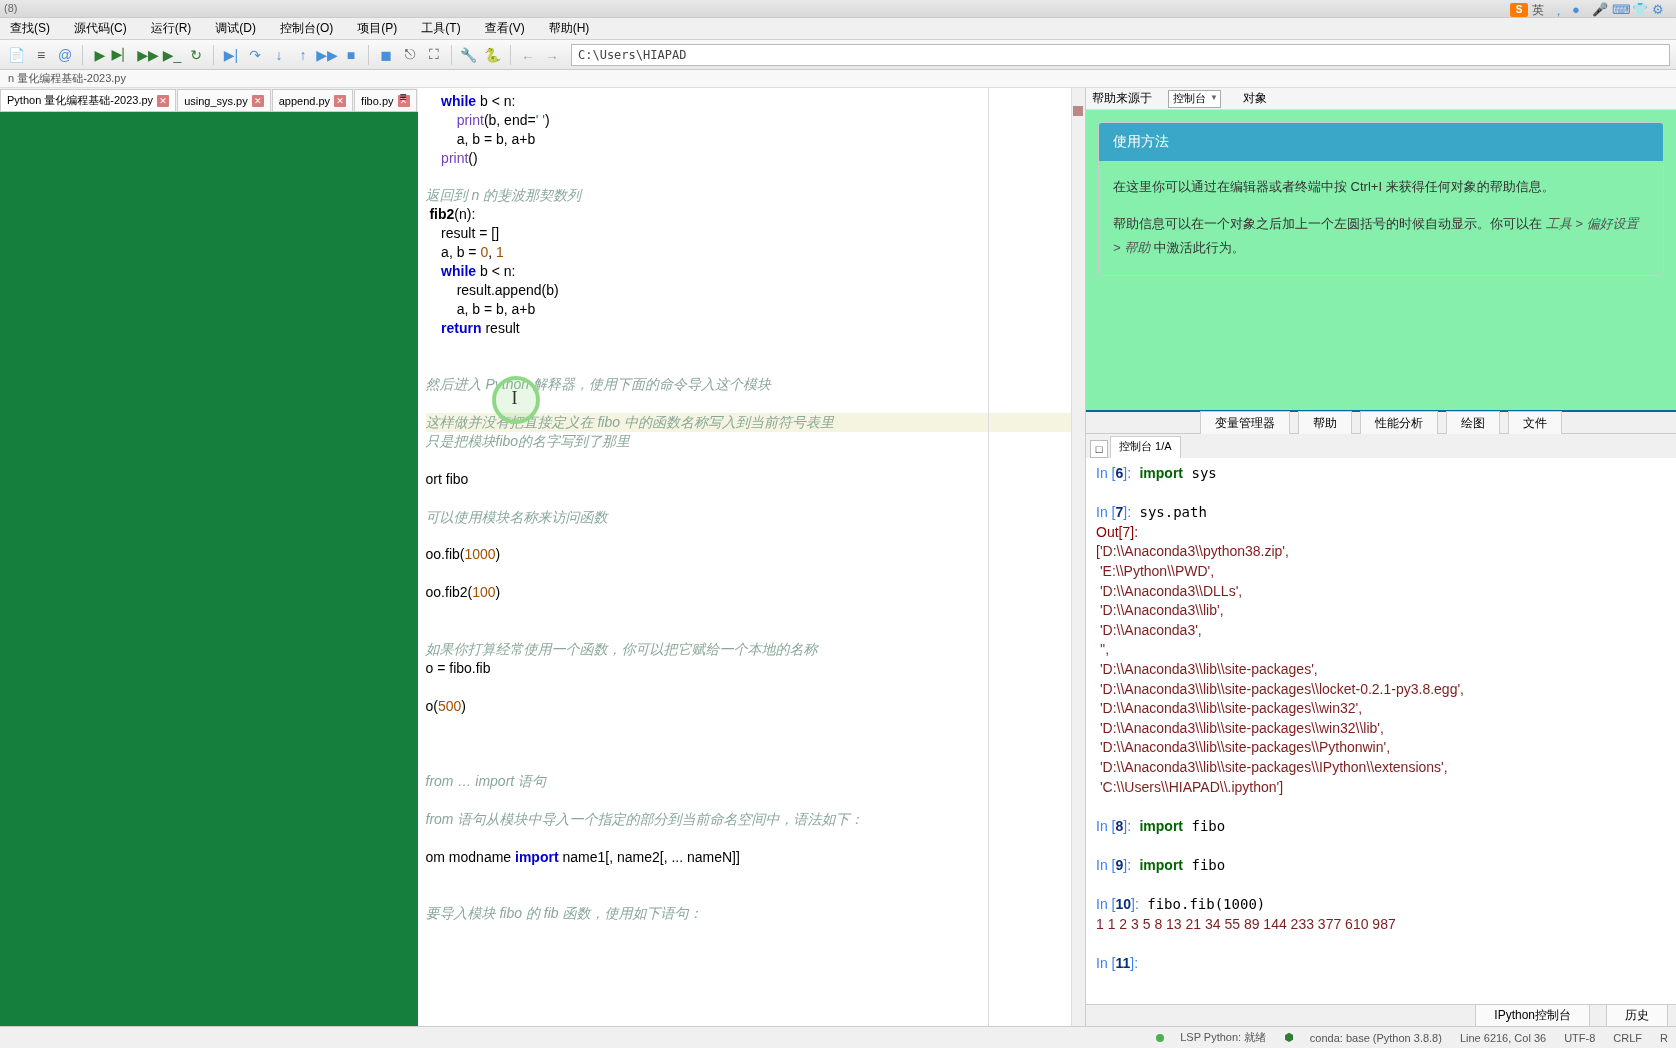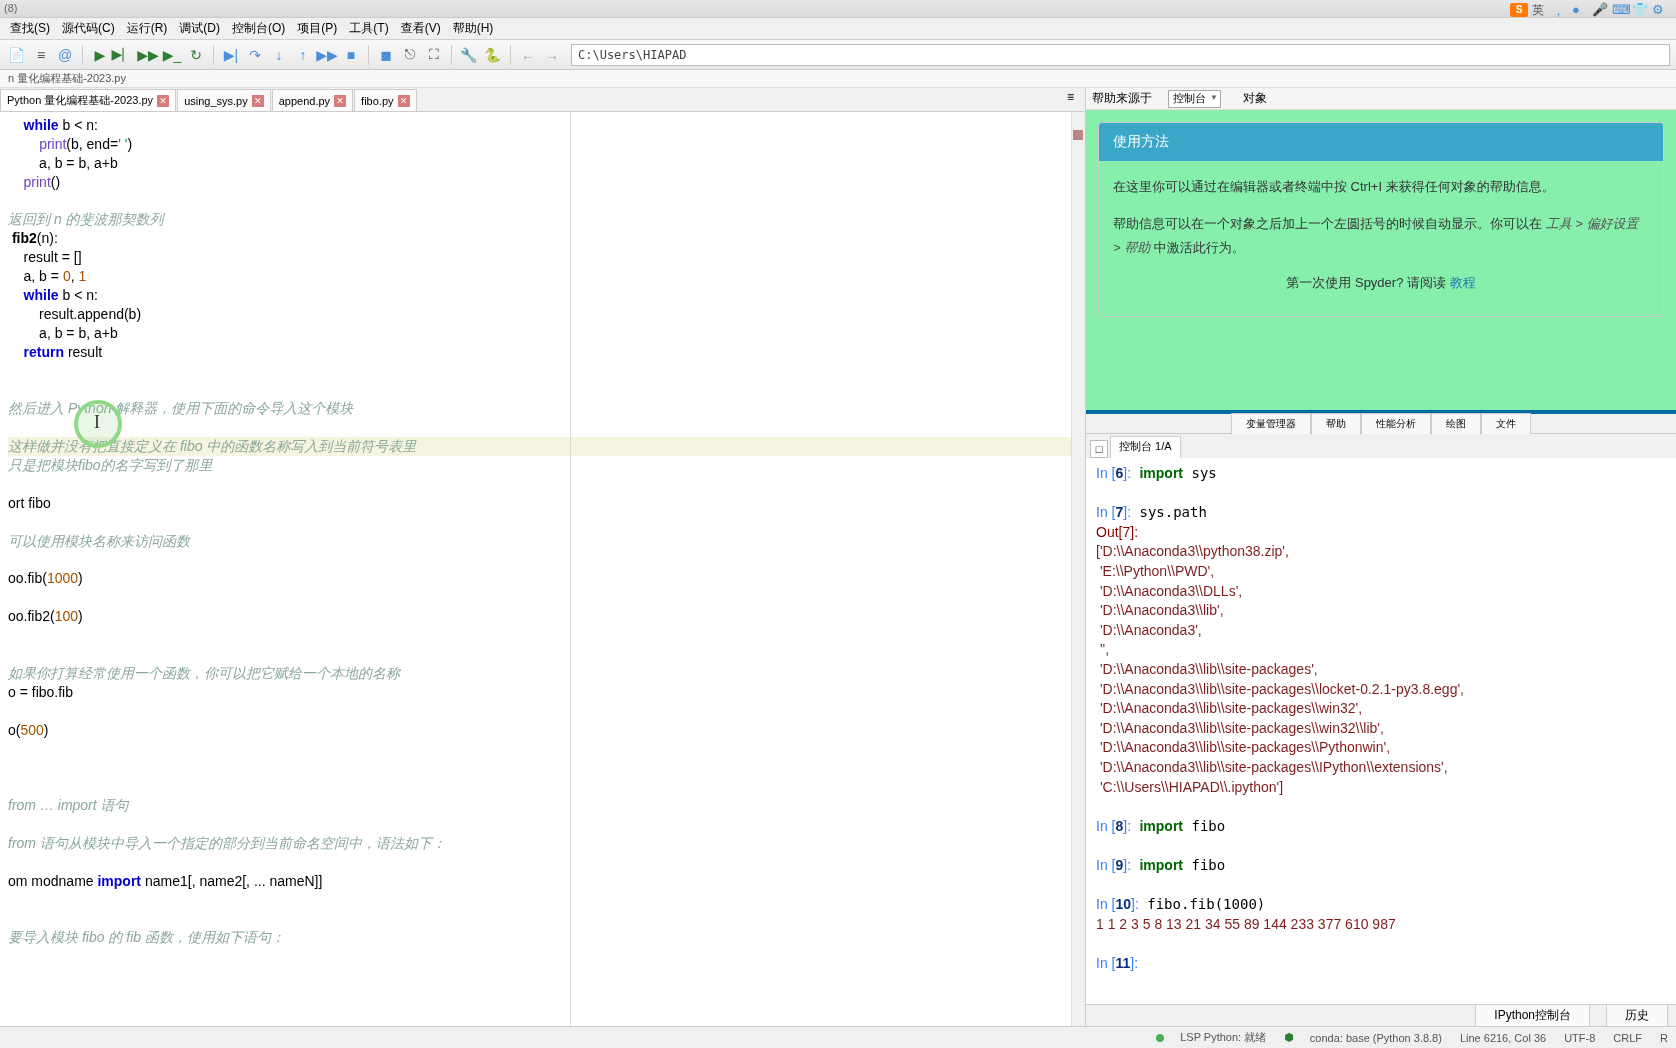--- a/index.html
+++ b/index.html
@@ -6,33 +6,33 @@
 body { background: #f0f0f0; font-size: 12px; overflow: hidden; }
 
 .window { display: flex; flex-direction: column; height: 1048px; width: 1676px; background: #f5f5f5; }
 
 .title-bar { height: 18px; background: linear-gradient(#e8e8e8,#d8d8d8); border-bottom: 1px solid #ccc; position: relative; }
 .title-left { position: absolute; left: 4px; top: 2px; color: #666; font-size: 11px; }
 .ime-bar { position: absolute; right: 8px; top: 2px; display: flex; gap: 4px; align-items: center; }
 .ime-icon { width: 18px; height: 14px; background: #ff7a00; color: #fff; border-radius: 2px; font-size: 10px; text-align: center; line-height: 14px; font-weight: bold; }
 .ime-item { width: 16px; height: 16px; color: #4a90d9; font-size: 13px; }
 
-.menu-bar { height: 22px; background: #f0f0f0; display: flex; align-items: center; padding: 0 4px; gap: 0; border-bottom: 1px solid #d0d0d0; font-size: 12px; }
+.menu-bar { height: 22px; background: #f0f0f0; display: flex; align-items: center; padding: 0 4px; gap: 12px; border-bottom: 1px solid #d0d0d0; font-size: 12px; }
 .menu-item { padding: 2px 6px; cursor: pointer; }
 
 .toolbar { height: 30px; background: linear-gradient(#fafafa,#e8e8e8); border-bottom: 1px solid #ccc; display: flex; align-items: center; padding: 0 6px; gap: 2px; }
 .tb-btn { width: 22px; height: 22px; display: inline-flex; align-items: center; justify-content: center; cursor: pointer; border-radius: 2px; font-size: 14px; }
 .tb-sep { width: 1px; height: 20px; background: #ccc; margin: 0 4px; }
 .tb-path { flex: 1; height: 22px; background: #fff; border: 1px solid #bbb; padding: 2px 6px; font-family: Consolas, monospace; font-size: 12px; color: #444; margin-left: 6px; }
 
 .path-bar { height: 18px; background: #f8f8f8; border-bottom: 1px solid #ddd; padding: 2px 8px; font-size: 11px; color: #555; display: flex; align-items: center; }
 
 .main-area { flex: 1; display: flex; overflow: hidden; }
 
-.editor-panel { flex: 1; display: flex; flex-direction: column; background: #15803d; border-right: 1px solid #ccc; min-width: 0; }
+.editor-panel { flex: 1; display: flex; flex-direction: row; background: #15803d; border-right: 1px solid #ccc; min-width: 0; }
 .tabs-row { height: 24px; background: #f0f0f0; border-bottom: 1px solid #ccc; display: flex; align-items: flex-end; position: relative; }
 .tab { height: 22px; background: #fafafa; border: 1px solid #ccc; border-bottom: none; padding: 2px 6px; display: flex; align-items: center; gap: 4px; font-size: 11px; margin-right: 1px; cursor: pointer; }
 .tab.active { background: #fff; }
 .tab-close { width: 12px; height: 12px; background: #d97b7b; color: #fff; font-size: 9px; display: flex; align-items: center; justify-content: center; border-radius: 1px; }
 .tabs-overflow { position: absolute; right: 2px; top: 2px; width: 16px; height: 16px; }
 
 .code-area { flex: 1; background: #fff; font-family: Consolas, "Courier New", monospace; font-size: 14px; line-height: 1.35; padding: 4px 8px; overflow: hidden; position: relative; white-space: pre; color: #000; }
 .code-ruler { position: absolute; left: 570px; top: 0; bottom: 0; width: 1px; background: #ddd; }
 .code-scroll { position: absolute; right: 0; top: 0; bottom: 0; width: 14px; background: #f0f0f0; border-left: 1px solid #ddd; }
 .scroll-mark { position: absolute; right: 2px; width: 10px; height: 10px; background: #b88; }
@@ -54,21 +54,21 @@
 .help-combo::after { content: '▼'; position: absolute; right: 2px; top: 2px; font-size: 8px; color: #666; }
 
 .help-body { height: 300px; background: #86efac; padding: 12px; overflow: hidden; }
 .help-card { border: 1px solid #ccc; border-radius: 4px; overflow: hidden; }
 .help-card-title { background: #3aa7c9; color: #fff; padding: 10px 14px; font-size: 14px; }
 .help-card-content { padding: 14px; font-size: 13px; line-height: 1.9; color: #333; }
 .help-path { font-style: italic; color: #555; }
 .help-link { color: #2a7ab0; }
 .help-footer { text-align: center; padding: 10px 0 6px; font-size: 13px; }
 
-.mid-tabs { height: 24px; background: #f0f0f0; border-top: 4px solid #0369a1; border-bottom: 1px solid #ccc; display: flex; align-items: center; justify-content: center; gap: 0; font-size: 10px; }
+.mid-tabs { height: 24px; background: #f0f0f0; border-top: 2px solid #0369a1; border-bottom: 1px solid #ccc; display: flex; align-items: center; justify-content: center; gap: 8px; font-size: 12px; }
 .mid-tab { padding: 3px 14px; border: 1px solid #ccc; border-bottom: none; background: #f8f8f8; cursor: pointer; }
 
 .console-tabs { height: 24px; background: #f0f0f0; display: flex; align-items: flex-end; padding-left: 4px; }
 .console-tab-btn { width: 18px; height: 18px; border: 1px solid #bbb; background: #fff; margin-right: 2px; display: flex; align-items: center; justify-content: center; font-size: 11px; }
 .console-tab { height: 22px; background: #fff; border: 1px solid #ccc; border-bottom: none; padding: 2px 8px; display: flex; align-items: center; gap: 6px; font-size: 11px; flex-direction: column; }
 .console-close { width: 12px; height: 12px; background: #d97b7b; color: #fff; font-size: 9px; display: flex; align-items: center; justify-content: center; }
 
 .console-body { flex: 1; background: #fff; font-family: Consolas, monospace; font-size: 14px; line-height: 1.4; padding: 6px 10px; overflow: hidden; white-space: pre-wrap; color: #000; }
 .c-in { color: #3b82f6; font-weight: normal; }
 .c-num { color: #0a2f7a; font-weight: bold; }
@@ -189,23 +189,20 @@
       </div>
 
       <div class="help-body">
         <div class="help-card">
           <div class="help-card-title">使用方法</div>
           <div class="help-card-content">
             <p>在这里你可以通过在编辑器或者终端中按 Ctrl+I 来获得任何对象的帮助信息。</p>
             <p style="margin-top:12px;">
               <span>帮助信息可以在一个对象之后加上一个左圆括号的时候自动显示。你可以在 </span><span class="help-path">工具 &gt; 偏好设置 &gt; 帮助</span><span> 中激活此行为。</span>
             </p>
-            <div class="help-footer">
-              <span>第一次使用 Spyder? 请阅读 </span><a class="help-link">教程</a>
-            </div>
           </div>
         </div>
       </div>
 
       <div class="mid-tabs" id="mid-tabs">
           <span class="mid-tab">变量管理器</span>
           <span class="mid-tab">帮助</span>
           <span class="mid-tab">性能分析</span>
           <span class="mid-tab">绘图</span>
           <span class="mid-tab">文件</span>

